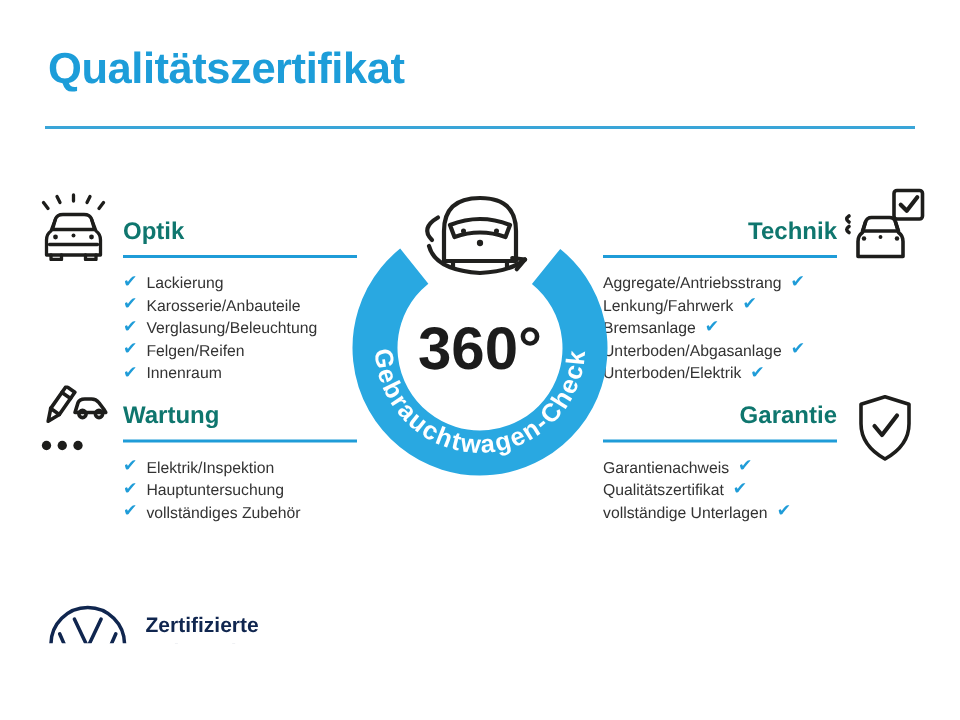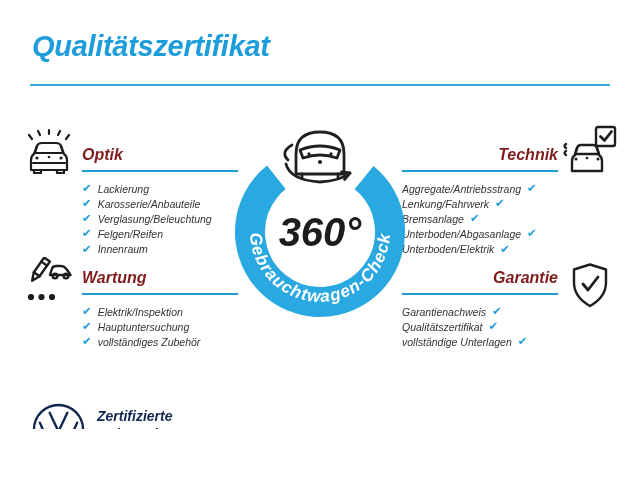--- a/index.html
+++ b/index.html
@@ -1,24 +1,24 @@
 <!DOCTYPE html>
 <html><head>
 <meta charset="utf-8">
 <style>
   html,body{margin:0;padding:0;background:#fff;}
   .page{position:relative;width:640px;height:429px;background:#fff;overflow:hidden;
-        font-family:"Liberation Sans","DejaVu Sans",sans-serif;font-style:italic;}
+        font-family:"Liberation Sans","DejaVu Sans",sans-serif;}
   .title{position:absolute;left:32px;top:30px;font-size:29px;font-weight:700;
          color:#1d9dd9;letter-spacing:-0.3px;}
   .divider{position:absolute;left:30px;top:84px;width:580px;height:2px;background:#3aa5d8;}
   .section{position:absolute;width:156px;}
   .sec-left{left:82px;text-align:left;}
   .sec-right{left:402px;text-align:right;}
-  .sec-title{font-size:16px;font-weight:700;color:#7f1d1d;line-height:19px;}
+  .sec-title{font-size:16px;font-weight:700;color:#0f766e;line-height:19px;}
   .sec-underline{height:2px;background:#1f9cd8;margin-top:6px;}
   .sec-list{margin-top:9px;}
   .item{display:flex;align-items:center;height:15.2px;font-size:10.5px;color:#333;}
   .sec-left .item{justify-content:flex-start;}
   .sec-right .item{justify-content:flex-start;}
   .check{color:#1f9cd8;font-size:11.5px;font-weight:700;line-height:1;}
   .sec-left .check{margin-right:6px;}
   .sec-right .check{margin-left:6px;}
   .icon{position:absolute;}
   .icon svg{display:block;width:100%;height:100%;}

